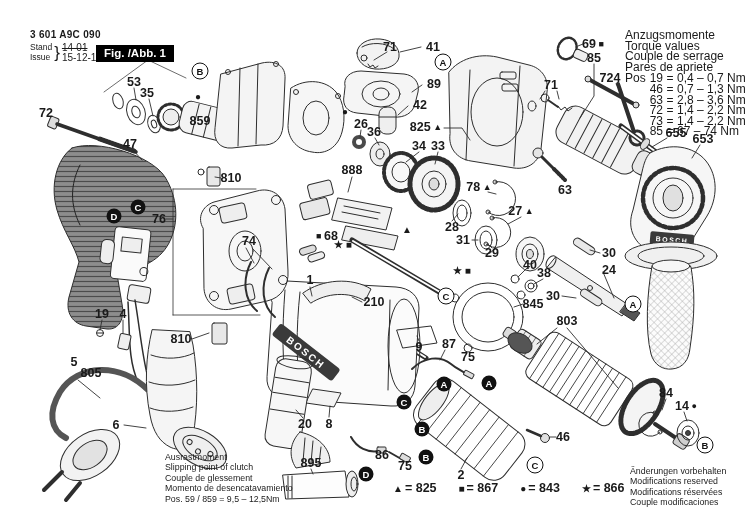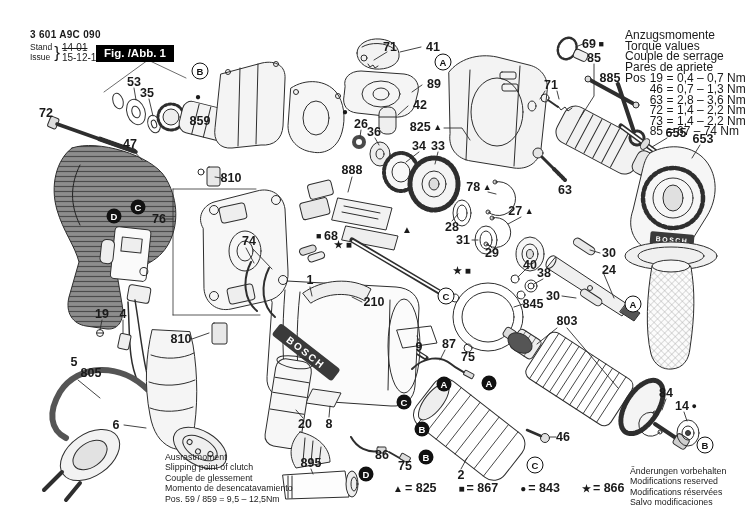--- a/index.html
+++ b/index.html
@@ -421,21 +421,21 @@
         <div>Couple de glessement</div>
         <div>Momento de desencatavamiento</div>
       </div>
     <div>Pos.  59 / 859  =   9,5  –  12,5Nm</div>
   </div>
 
   <div class="footer" id="footer-lines">
       <div>Änderungen vorbehalten</div>
       <div>Modifications reserved</div>
       <div>Modifications réservées</div>
-      <div>Salvo modificaciones</div>
+      <div>Couple modificaciones</div>
     </div>
 
   <div class="legend" id="legend">
       <div><span class="sym">▲</span>= 825</div>
       <div><span class="sym">■</span>= 867</div>
       <div><span class="sym">●</span>= 843</div>
       <div><span class="sym">★</span>= 866</div>
     </div>
 
   <div id="labels-layer">
@@ -483,21 +483,21 @@
       <div class="plabel" style="left: 492px; top: 253px;">29</div>
       <div class="plabel" style="left: 530px; top: 265px;">40</div>
       <div class="plabel" style="left: 544px; top: 273px;">38</div>
       <div class="plabel" style="left: 609px; top: 253px;">30</div>
       <div class="plabel" style="left: 609px; top: 270px;">24</div>
       <div class="plabel" style="left: 553px; top: 296px;">30</div>
       <div class="plabel" style="left: 533px; top: 304px;">845</div>
       <div class="plabel" style="left: 567px; top: 321px;">803</div>
       <div class="plabel" style="left: 593px; top: 44px;">69<span class="aff"> ■</span></div>
       <div class="plabel" style="left: 594px; top: 58px;">85</div>
-      <div class="plabel" style="left: 610px; top: 78px;">885</div>
+      <div class="plabel" style="left: 610px; top: 78px;">724</div>
       <div class="plabel" style="left: 551px; top: 85px;">71</div>
       <div class="plabel" style="left: 676px; top: 133px;">655</div>
       <div class="plabel" style="left: 703px; top: 139px;">653</div>
       <div class="plabel" style="left: 563px; top: 437px;">46</div>
       <div class="plabel" style="left: 666px; top: 393px;">84</div>
       <div class="plabel" style="left: 686px; top: 406px;">14<span class="aff"> ●</span></div>
       <div class="marker outline" style="left: 200px; top: 71px;">B</div>
       <div class="marker outline" style="left: 443px; top: 62px;">A</div>
       <div class="marker solid" style="left: 138px; top: 207px;">C</div>
       <div class="marker solid" style="left: 114px; top: 216px;">D</div>

